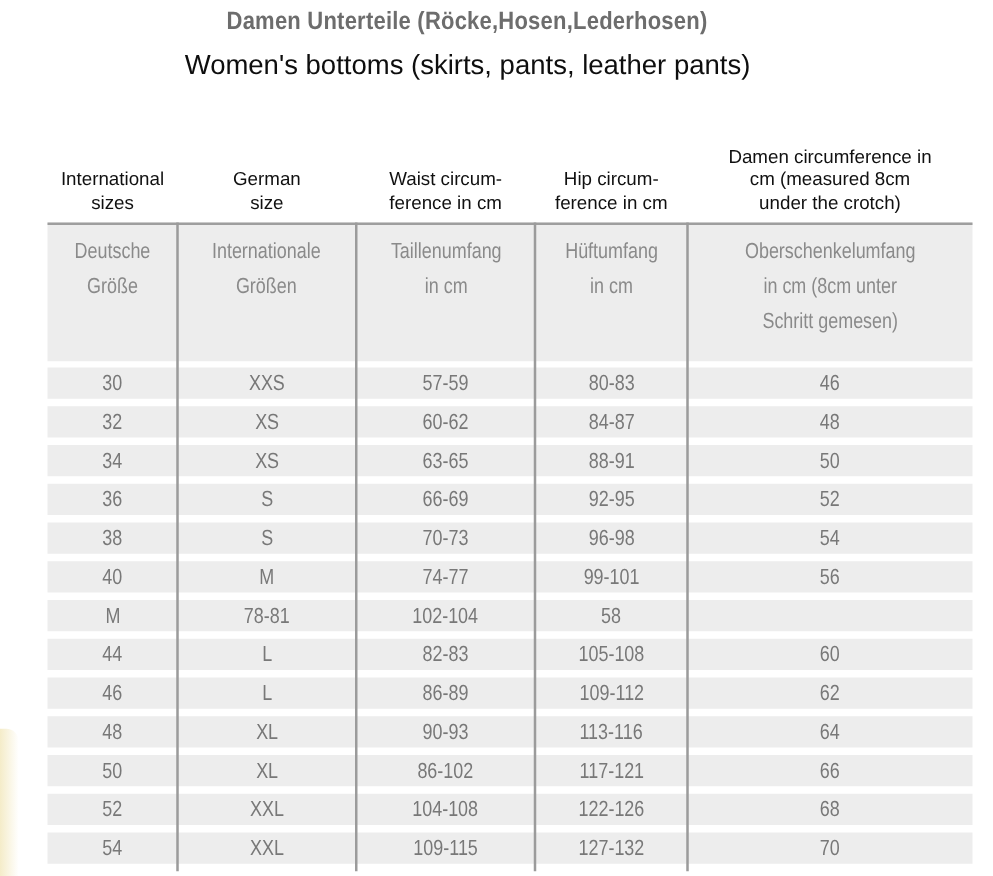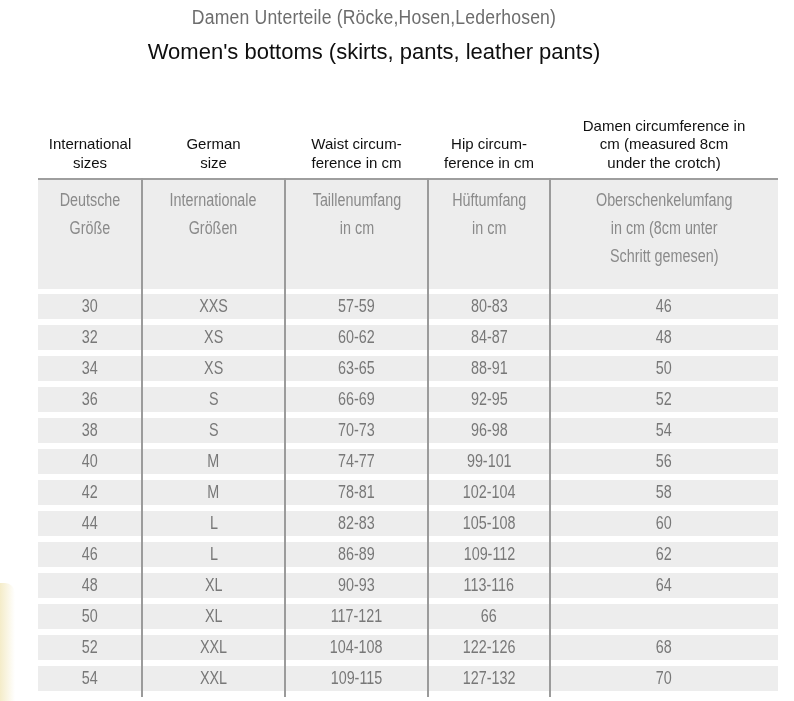--- a/index.html
+++ b/index.html
@@ -1,21 +1,21 @@
 <!DOCTYPE html>
 <html><head>
 <meta charset="utf-8">
 <style>
   html,body{margin:0;padding:0;background:#ffffff;}
   .page{
     position:relative;width:794px;height:701px;background:#ffffff;
     font-family:"Liberation Sans", sans-serif;overflow:hidden;
   }
   .titles{position:absolute;top:6px;left:0;width:748px;text-align:center;}
-  .title-de{font-size:20px;font-weight:normal;color:#6d6d6d;letter-spacing:.2px;}
+  .title-de{font-size:20px;font-weight:bold;color:#6d6d6d;letter-spacing:.2px;}
   .title-en{font-size:22px;color:#0e0e0e;margin-top:10px;}
   .cond{display:inline-block;transform:scaleX(0.82);transform-origin:50% 50%;white-space:pre-line;}
   .cond-t{display:inline-block;transform:scaleX(0.88);transform-origin:50% 50%;}
 
   .ehead{
     position:absolute;top:100px;left:38px;width:740px;height:76px;
     display:grid;grid-template-columns:104px 143px 143px 122px 228px;
     align-items:end;
   }
   .ehead .cell{
@@ -124,21 +124,20 @@
       <div class="cell"><span class="cond">54</span></div>
     </div>
     <div class="row">
       <div class="cell"><span class="cond">40</span></div>
       <div class="cell"><span class="cond">M</span></div>
       <div class="cell"><span class="cond">74-77</span></div>
       <div class="cell"><span class="cond">99-101</span></div>
       <div class="cell"><span class="cond">56</span></div>
     </div>
     <div class="row">
-      <div class="cell"><span class="cond">42</span></div>
       <div class="cell"><span class="cond">M</span></div>
       <div class="cell"><span class="cond">78-81</span></div>
       <div class="cell"><span class="cond">102-104</span></div>
       <div class="cell"><span class="cond">58</span></div>
     </div>
     <div class="row">
       <div class="cell"><span class="cond">44</span></div>
       <div class="cell"><span class="cond">L</span></div>
       <div class="cell"><span class="cond">82-83</span></div>
       <div class="cell"><span class="cond">105-108</span></div>
@@ -154,20 +153,21 @@
     <div class="row">
       <div class="cell"><span class="cond">48</span></div>
       <div class="cell"><span class="cond">XL</span></div>
       <div class="cell"><span class="cond">90-93</span></div>
       <div class="cell"><span class="cond">113-116</span></div>
       <div class="cell"><span class="cond">64</span></div>
     </div>
     <div class="row">
       <div class="cell"><span class="cond">50</span></div>
       <div class="cell"><span class="cond">XL</span></div>
+      <div class="cell"><span class="cond">86-102</span></div>
       <div class="cell"><span class="cond">117-121</span></div>
       <div class="cell"><span class="cond">66</span></div>
     </div>
     <div class="row">
       <div class="cell"><span class="cond">52</span></div>
       <div class="cell"><span class="cond">XXL</span></div>
       <div class="cell"><span class="cond">104-108</span></div>
       <div class="cell"><span class="cond">122-126</span></div>
       <div class="cell"><span class="cond">68</span></div>
     </div>

